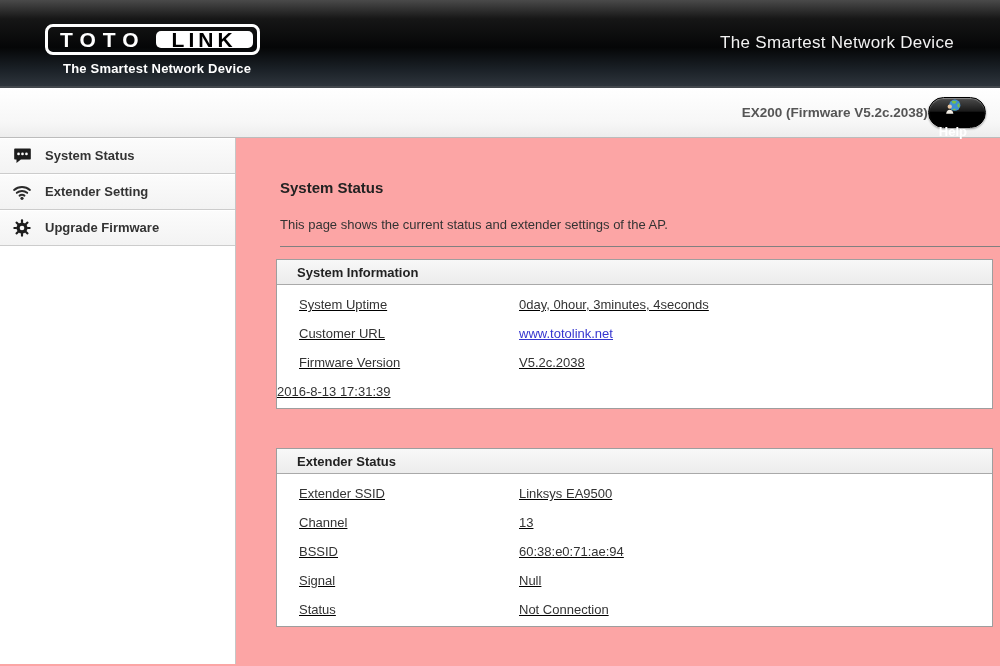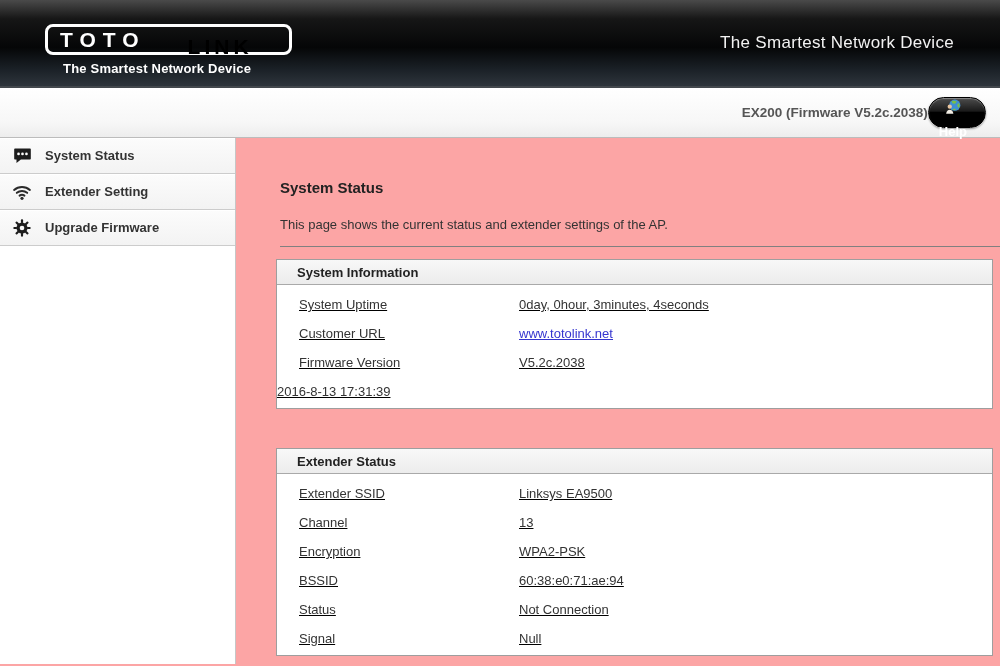--- a/index.html
+++ b/index.html
@@ -19,21 +19,21 @@
   .logo-box {
     display:inline-flex; align-items:stretch;
     border:3px solid #fff; border-radius:8px; height:31px;
   }
   .logo-toto {
     color:#fff; font-weight:bold; font-size:21px; letter-spacing:7px;
     padding:0 6px 0 12px; display:flex; align-items:center;
   }
   .logo-link {
     background:#fff; color:#000; font-weight:bold; font-size:21px; letter-spacing:4px;
-    border-radius:5px; margin:20px; padding:0 16px; display:flex; align-items:center;
+    border-radius:5px; margin:4px; padding:0 16px; display:flex; align-items:center;
   }
   .logo-tagline {
     color:#fff; font-weight:bold; font-size:13px; margin:6px 0 0 18px; letter-spacing:0.2px;
   }
   .header-tagline {
     position:absolute; right:46px; top:33px; color:#f2f2f2; font-size:17px; letter-spacing:0.3px;
   }
 
   
   .subbar {
@@ -199,32 +199,28 @@
         <div class="panel-rows">
           <div class="panel-row">
             <span class="row-label">Extender SSID</span>
             <span class="row-value">Linksys EA9500</span>
           </div>
           <div class="panel-row">
             <span class="row-label">Channel</span>
             <span class="row-value">13</span>
           </div>
           <div class="panel-row">
-            <span class="row-label">Encryption</span>
-            <span class="row-value">WPA2-PSK</span>
-          </div>
-          <div class="panel-row">
             <span class="row-label">BSSID</span>
             <span class="row-value">60:38:e0:71:ae:94</span>
           </div>
           <div class="panel-row">
+            <span class="row-label">Signal</span>
+            <span class="row-value">Null</span>
+          </div>
+          <div class="panel-row">
             <span class="row-label">Status</span>
             <span class="row-value">Not Connection</span>
-          </div>
-          <div class="panel-row">
-            <span class="row-label">Signal</span>
-            <span class="row-value">Null</span>
           </div>
         </div>
       </section>
     </main>
   </div>
 </div>
 
 </body></html>

